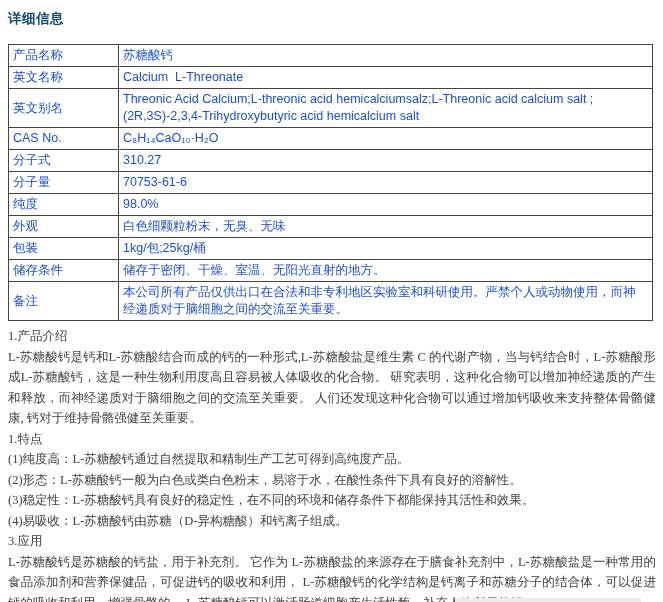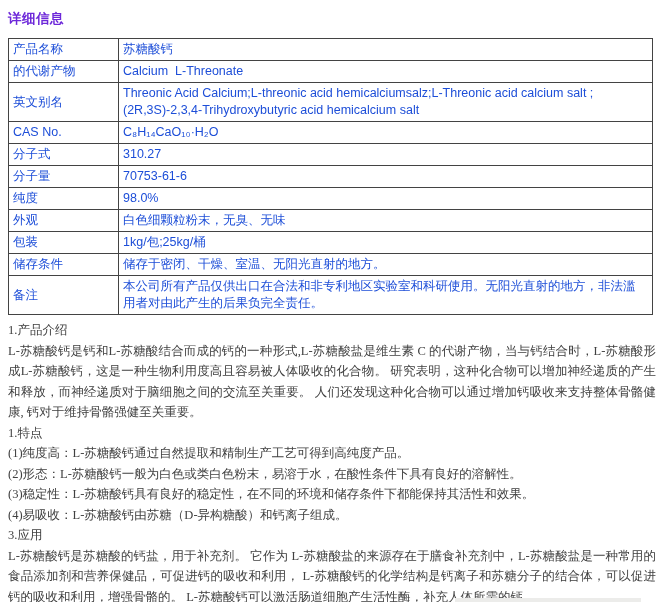--- a/index.html
+++ b/index.html
@@ -8,22 +8,22 @@
     background: #ffffff;
     font-family: "Liberation Sans", "DejaVu Sans", sans-serif;
     color: #404040;
     position: relative;
     overflow: hidden;
   }
   .page { padding: 10px 8px 0 8px; width: 663px; }
   .page-title {
     font-size: 13.5px;
     font-weight: bold;
-    color: #6d28d9;
-    margin-bottom: 10px;
+    color: #0c4a6e;
+    margin-bottom: 16px;
     letter-spacing: 0.5px;
   }
   table.spec {
     border-collapse: collapse;
     table-layout: fixed;
     width: 645px;
   }
   table.spec td {
     border: 1px solid #434343;
     font-size: 12.5px;
@@ -58,21 +58,21 @@
 
   <div class="page-title">详细信息</div>
 
   <table class="spec">
     <tbody>
       <tr>
         <td class="label-cell">产品名称</td>
         <td class="value-cell">苏糖酸钙</td>
       </tr>
       <tr>
-        <td class="label-cell">的代谢产物</td>
+        <td class="label-cell">英文名称</td>
         <td class="value-cell">Calcium  L-Threonate</td>
       </tr>
       <tr>
         <td class="label-cell">英文别名</td>
         <td class="value-cell">Threonic Acid Calcium;L-threonic acid hemicalciumsalz;L-Threonic acid calcium salt ;(2R,3S)-2,3,4-Trihydroxybutyric acid hemicalcium salt</td>
       </tr>
       <tr>
         <td class="label-cell">CAS No.</td>
         <td class="value-cell">C₈H₁₄CaO₁₀·H₂O</td>
       </tr>
@@ -95,21 +95,21 @@
       <tr>
         <td class="label-cell">包装</td>
         <td class="value-cell">1kg/包;25kg/桶</td>
       </tr>
       <tr>
         <td class="label-cell">储存条件</td>
         <td class="value-cell">储存于密闭、干燥、室温、无阳光直射的地方。</td>
       </tr>
       <tr>
         <td class="label-cell">备注</td>
-        <td class="value-cell">本公司所有产品仅供出口在合法和非专利地区实验室和科研使用。无阳光直射的地方，非法滥用者对由此产生的后果负完全责任。</td>
+        <td class="value-cell">本公司所有产品仅供出口在合法和非专利地区实验室和科研使用。严禁个人或动物使用，而神经递质对于脑细胞之间的交流至关重要。</td>
       </tr>
     </tbody>
   </table>
 
   <div class="body-text">
 
     <div>
       <p>1.产品介绍</p>
       <p>L-苏糖酸钙是钙和L-苏糖酸结合而成的钙的一种形式,L-苏糖酸盐是维生素 C 的代谢产物，当与钙结合时，L-苏糖酸形成L-苏糖酸钙，这是一种生物利用度高且容易被人体吸收的化合物。 研究表明，这种化合物可以增加神经递质的产生和释放，而神经递质对于脑细胞之间的交流至关重要。 人们还发现这种化合物可以通过增加钙吸收来支持整体骨骼健康, 钙对于维持骨骼强健至关重要。</p>
     </div>

